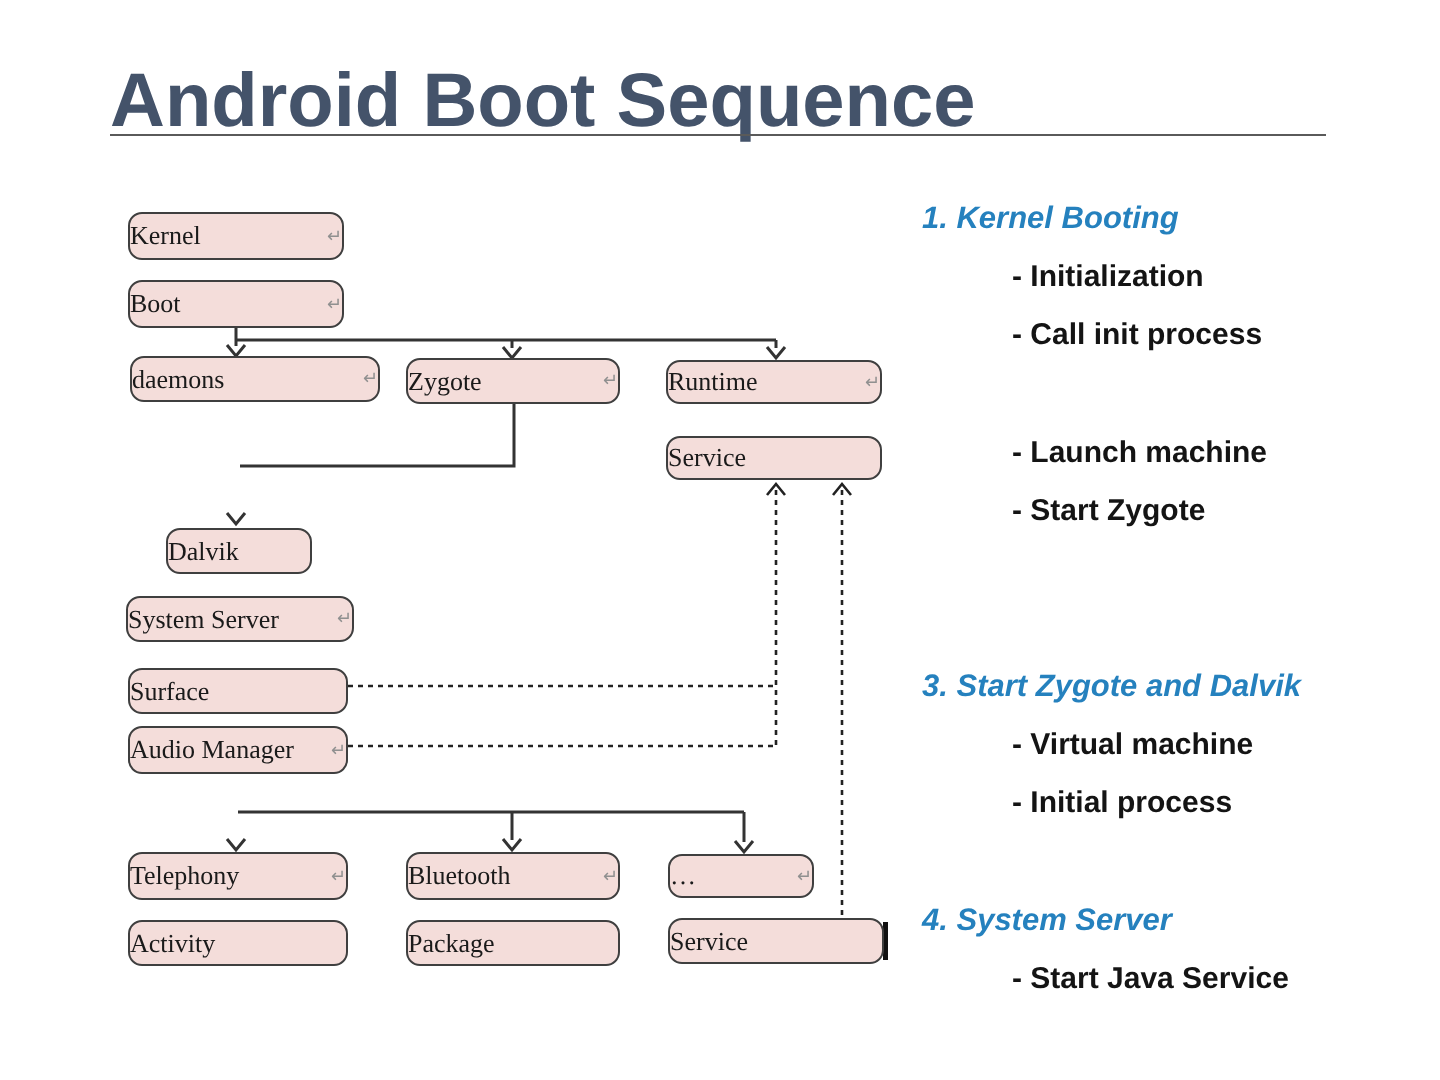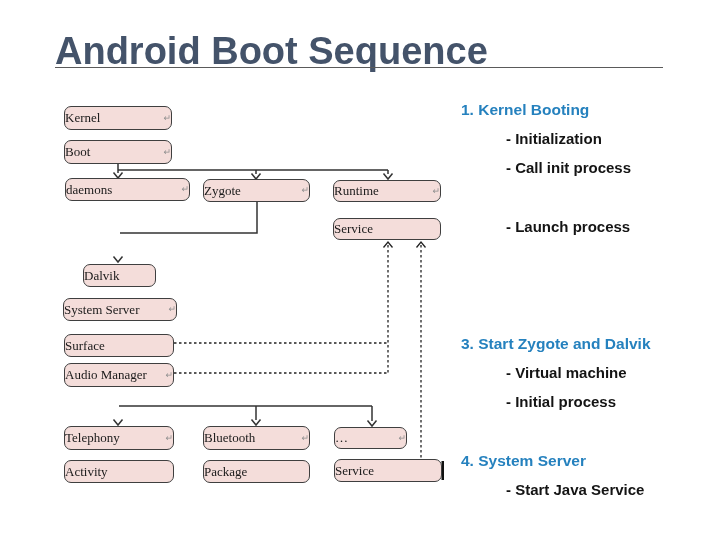--- a/index.html
+++ b/index.html
@@ -26,20 +26,21 @@
     font-family:"Liberation Serif",serif;font-size:13px;color:#1a1a1a;
     z-index:2;
   }
   .box .mark{color:#909090;font-size:9px;margin-left:2px;line-height:1;}
   svg.connectors{position:absolute;left:0;top:0;z-index:1;pointer-events:none;}
   
   .note-section{position:absolute;left:461px;width:250px;}
   .note-heading{
     font-size:15.5px;font-weight:bold;color:#2581BE;line-height:29px;
     white-space:nowrap;
+    font-style:italic;
   }
   .note-item{
     font-size:15px;font-weight:bold;color:#141414;line-height:29px;
     padding-left:5px;white-space:nowrap;margin-left:40px;
   }
 </style>
 </head>
 <body>
 
 <div class="slide">
@@ -145,21 +146,22 @@
       <span>Service</span>
       <span class="mark"></span>
     </div>
 
   <div class="note-section" style="top:95px">
     <div class="note-heading">1. Kernel Booting</div>
     <div class="note-item">- Initialization</div>
     <div class="note-item">- Call init process</div>
   </div>
   <div class="note-section" style="top:212px">
-    <div class="note-item">- Launch process</div>
+    <div class="note-item">- Launch machine</div>
+    <div class="note-item">- Start Zygote</div>
   </div>
   <div class="note-section" style="top:329px">
     <div class="note-heading">3. Start Zygote and Dalvik</div>
     <div class="note-item">- Virtual machine</div>
     <div class="note-item">- Initial process</div>
   </div>
   <div class="note-section" style="top:446px">
     <div class="note-heading">4. System Server</div>
     <div class="note-item">- Start Java Service</div>
   </div>

